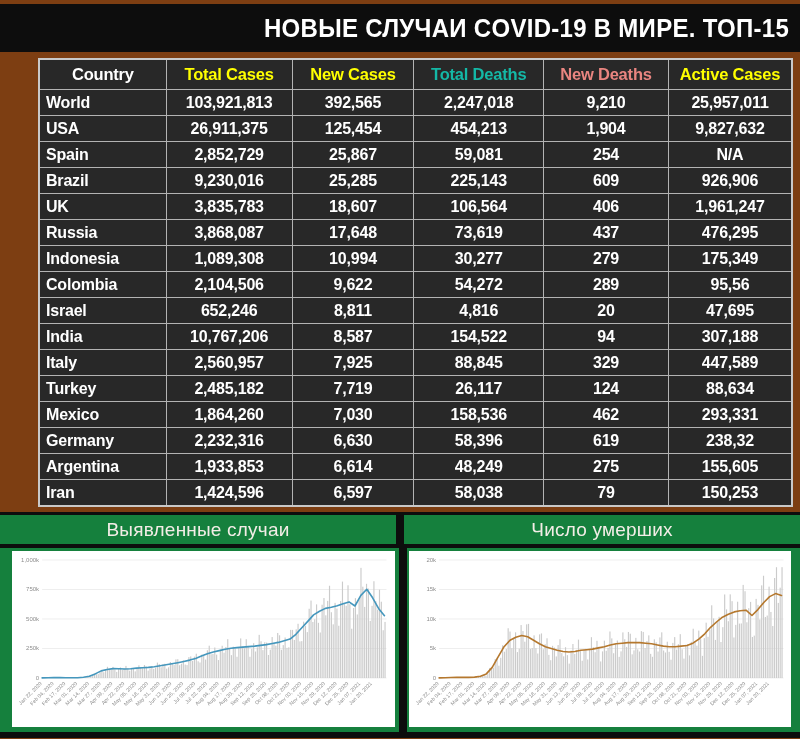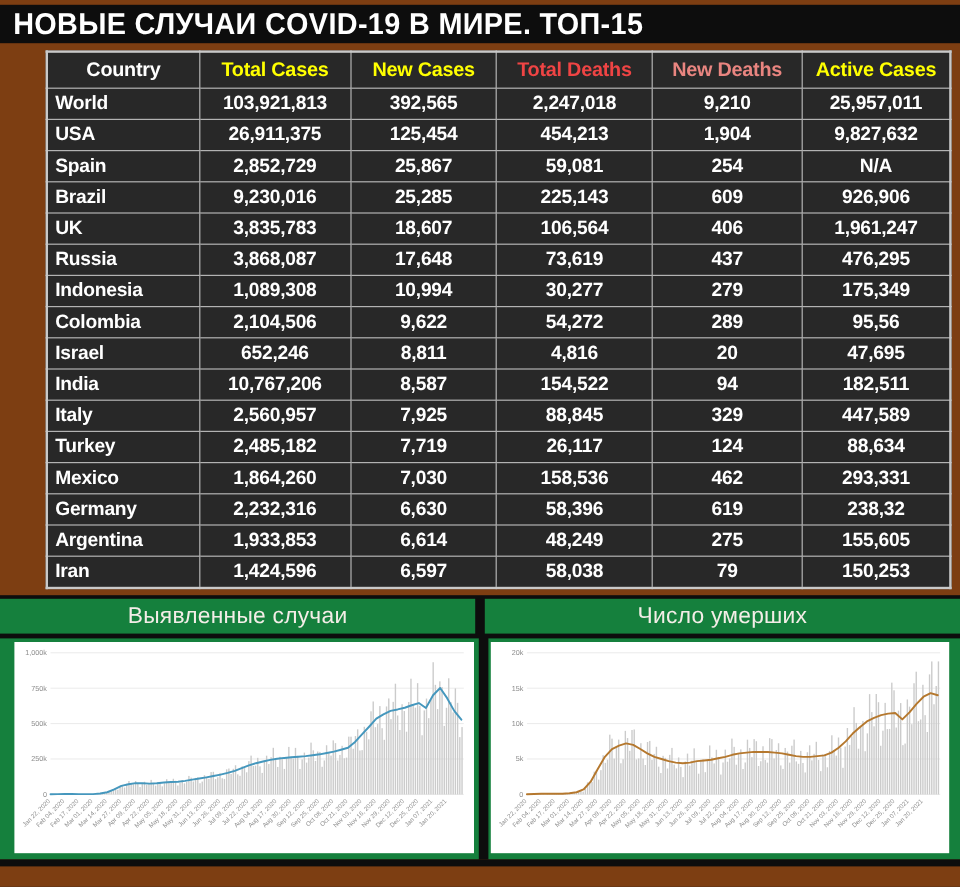--- a/index.html
+++ b/index.html
@@ -4,22 +4,22 @@
 <style>
   html,body{margin:0;padding:0;}
   body{
     width:800px;height:739px;overflow:hidden;
     background:#7d3e12;
     font-family:"Liberation Sans", sans-serif;
     -webkit-font-smoothing:antialiased;
   }
   
   .title-bar{
-    margin-top:4px;height:32px;background:#0d0d0d;
-    display:flex;align-items:center;justify-content:flex-start;
+    margin-top:4px;height:48px;background:#0d0d0d;
+    display:flex;align-items:center;justify-content:flex-end;
   }
   .title-bar h1{
     margin:0;color:#ffffff;font-size:25px;font-weight:bold;
     letter-spacing:.3px;transform:scaleX(.96);white-space:nowrap;
   }
   
   .table-wrap{margin:6px 7px 0 10px;padding-left:28px;}
   table{
     width:100%;border-collapse:collapse;table-layout:fixed;
     background:#282828;border:2px solid #c9c9c9;
@@ -67,21 +67,21 @@
           <col style="width:16.2%">
         <col style="width:17.2%">
           <col style="width:16.6%">
           <col style="width:16.4%">
       </colgroup>
       <thead>
         <tr>
           <th style="color: rgb(255, 255, 255);">Country</th>
           <th style="color: rgb(255, 255, 0);">Total Cases</th>
           <th style="color: rgb(255, 255, 0);">New Cases</th>
-          <th style="color: #ef4444;">Total Deaths</th>
+          <th style="color: #14b8a6;">Total Deaths</th>
           <th style="color: rgb(233, 133, 128);">New Deaths</th>
           <th style="color: rgb(255, 255, 0);">Active Cases</th>
         </tr>
       </thead>
       <tbody id="tbody">
           <tr>
             <th>World</th>
             <td>103,921,813</td>
             <td>392,565</td>
             <td>2,247,018</td>
@@ -151,21 +151,21 @@
             <td>4,816</td>
             <td>20</td>
             <td>47,695</td>
           </tr>
           <tr>
             <th>India</th>
             <td>10,767,206</td>
             <td>8,587</td>
             <td>154,522</td>
             <td>94</td>
-            <td>182,511</td>
+            <td>307,188</td>
           </tr>
           <tr>
             <th>Italy</th>
             <td>2,560,957</td>
             <td>7,925</td>
             <td>88,845</td>
             <td>329</td>
             <td>447,589</td>
           </tr>
           <tr>

